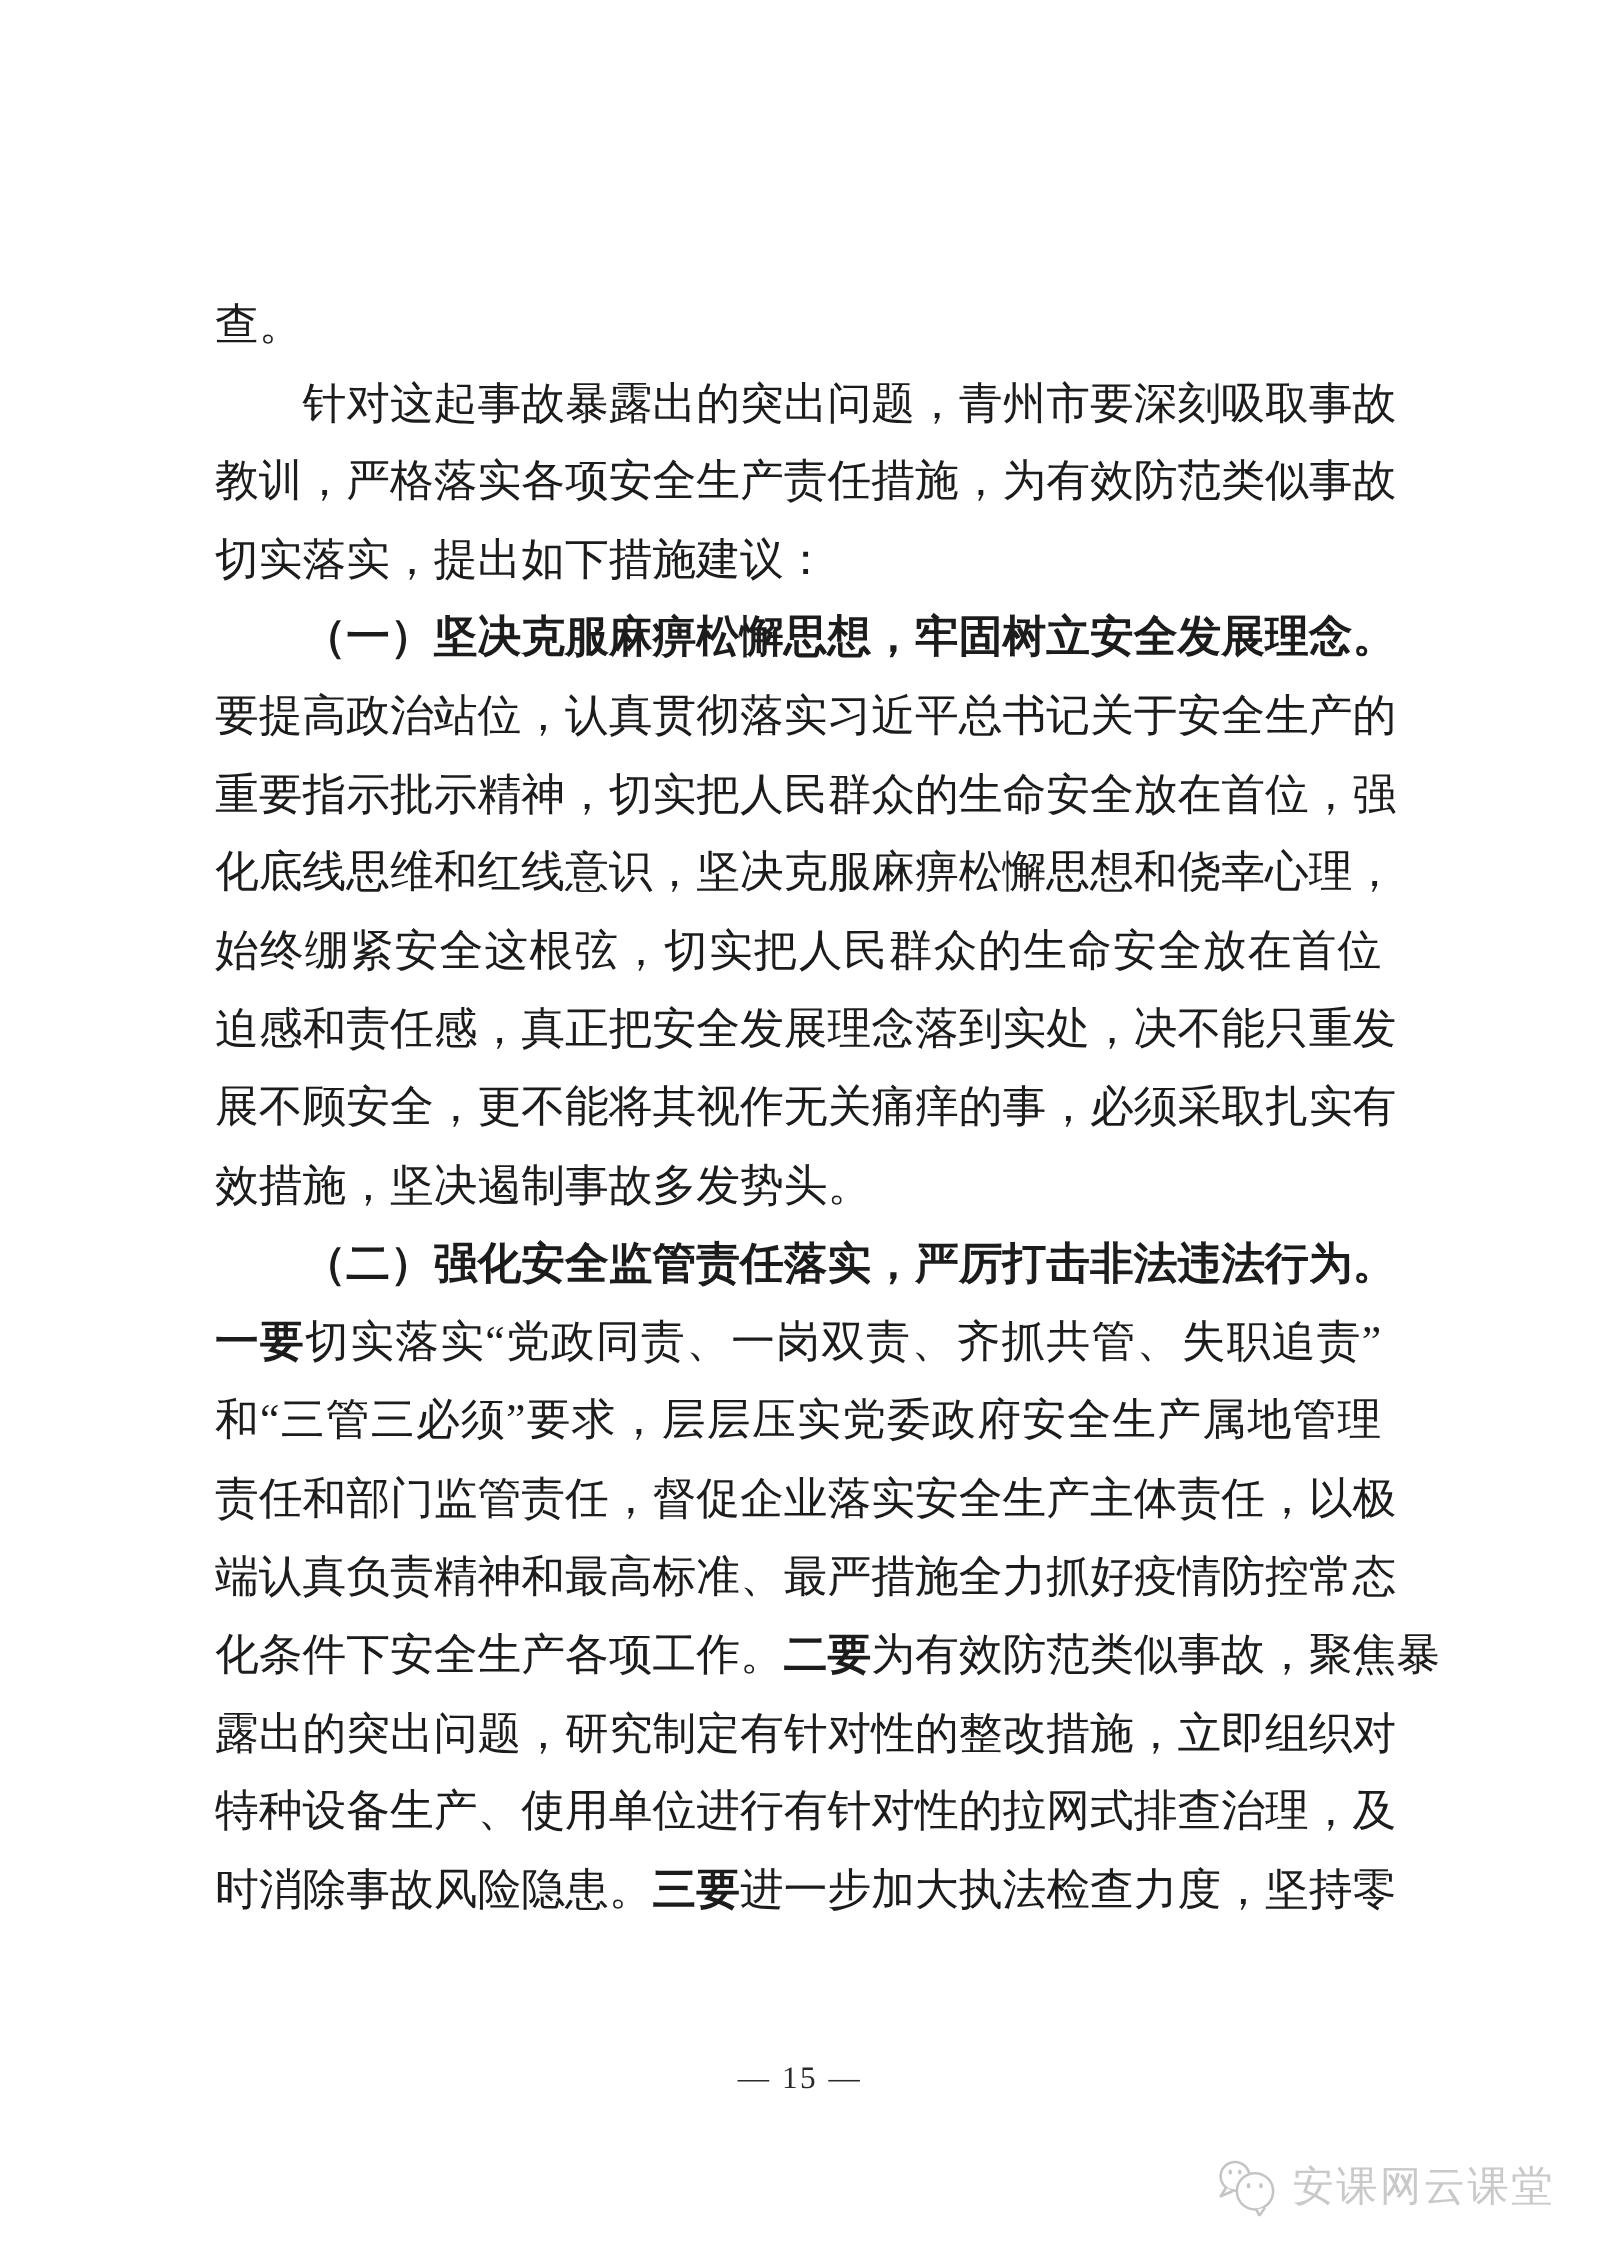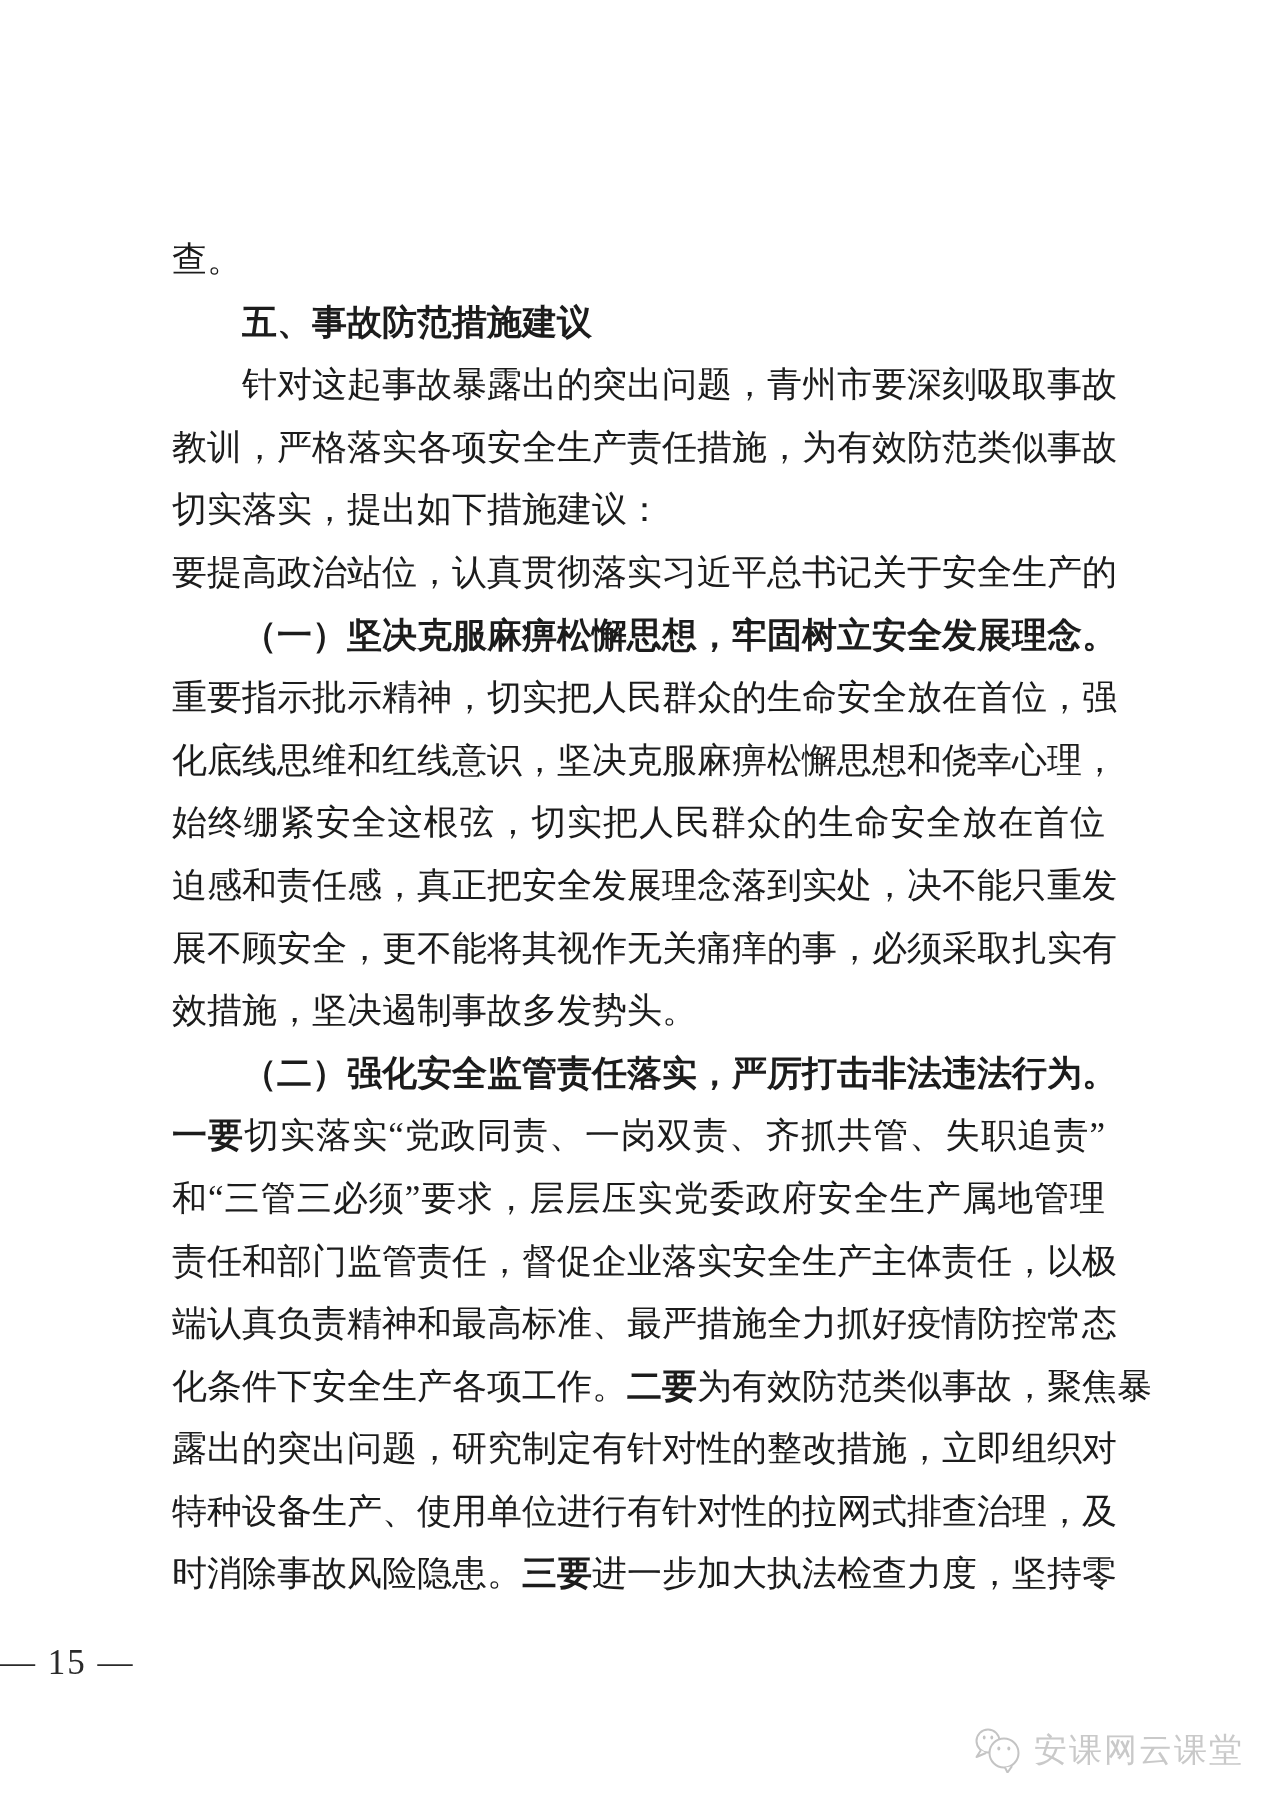--- a/index.html
+++ b/index.html
@@ -28,21 +28,22 @@
     text-align:justify;
     text-align-last:justify;
   }
   .line.indent{
     text-indent:70px;
   }
   .seg.bold{font-weight:700;}
   .page-number{
     position:absolute;
     top:1645px;left:0;width:1280px;
-    font-size:35px;
+    text-align:center;
+    font-size:25px;
     line-height:36px;
     color:#2a2a2a;
     letter-spacing:2px;
   }
   .watermark{
     position:absolute;
     top:1727px;right:36px;
     display:flex;align-items:center;gap:10px;
   }
   .watermark-text{
@@ -56,26 +57,25 @@
   .watermark-icon{display:block;}
 </style>
 </head>
 <body>
 
 <div class="page">
 
   <main class="content">
     <div id="lines">
         <div class="line"><span class="seg">查。</span></div>
-        <div class="line indent"><span class="seg bold">五、事故防范措施建议</span></div>
         <div class="line justify indent"><span class="seg">针对这起事故暴露出的突出问题，青州市要深刻吸取事故</span></div>
         <div class="line justify"><span class="seg">教训，严格落实各项安全生产责任措施，为有效防范类似事故</span></div>
         <div class="line"><span class="seg">切实落实，提出如下措施建议：</span></div>
+        <div class="line justify indent"><span class="seg bold">（一）坚决克服麻痹松懈思想，牢固树立安全发展理念。</span></div>
         <div class="line justify"><span class="seg">要提高政治站位，认真贯彻落实习近平总书记关于安全生产的</span></div>
-        <div class="line justify indent"><span class="seg bold">（一）坚决克服麻痹松懈思想，牢固树立安全发展理念。</span></div>
         <div class="line justify"><span class="seg">重要指示批示精神，切实把人民群众的生命安全放在首位，强</span></div>
         <div class="line justify"><span class="seg">化底线思维和红线意识，坚决克服麻痹松懈思想和侥幸心理，</span></div>
         <div class="line justify"><span class="seg">始终绷紧安全这根弦，切实把人民群众的生命安全放在首位</span></div>
         <div class="line justify"><span class="seg">迫感和责任感，真正把安全发展理念落到实处，决不能只重发</span></div>
         <div class="line justify"><span class="seg">展不顾安全，更不能将其视作无关痛痒的事，必须采取扎实有</span></div>
         <div class="line"><span class="seg">效措施，坚决遏制事故多发势头。</span></div>
         <div class="line justify indent"><span class="seg bold">（二）强化安全监管责任落实，严厉打击非法违法行为。</span></div>
         <div class="line justify"><span class="seg bold">一要</span><span class="seg">切实落实“党政同责、一岗双责、齐抓共管、失职追责”</span></div>
         <div class="line justify"><span class="seg">和“三管三必须”要求，层层压实党委政府安全生产属地管理</span></div>
         <div class="line justify"><span class="seg">责任和部门监管责任，督促企业落实安全生产主体责任，以极</span></div>

